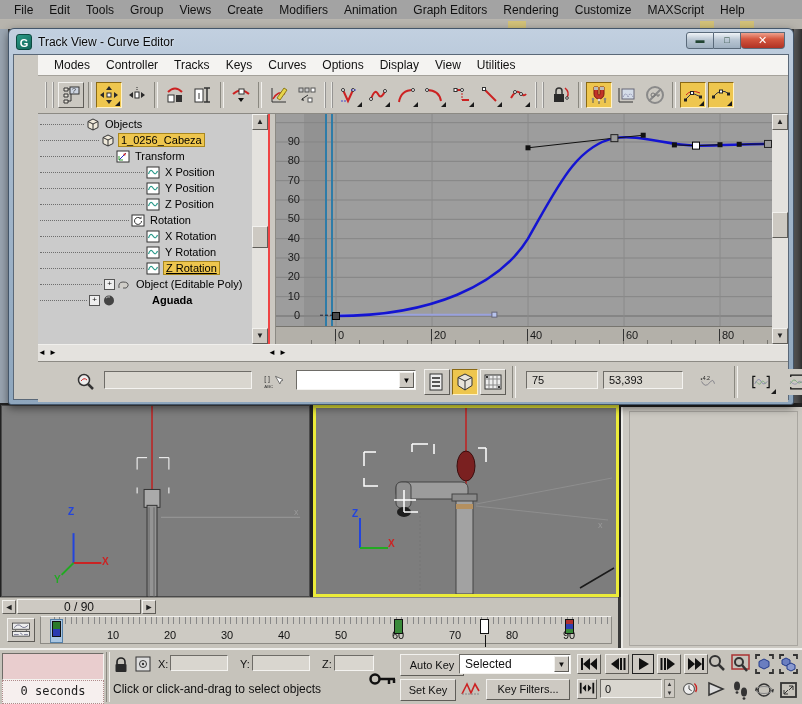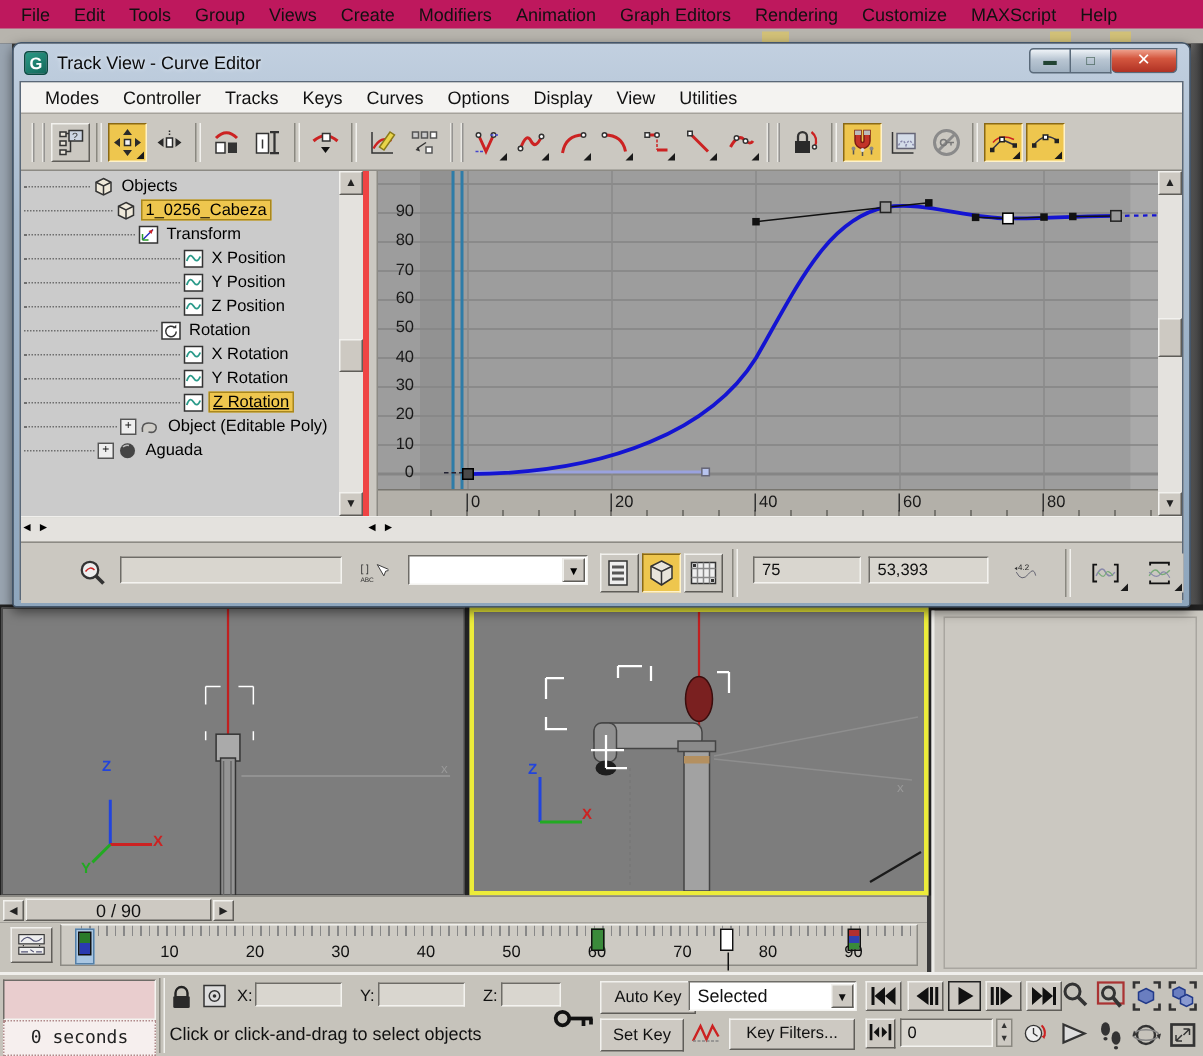--- a/index.html
+++ b/index.html
@@ -2,21 +2,21 @@
 <html><head>
 <meta charset="utf-8">
 <style>
   html,body{margin:0;padding:0;}
   body{width:802px;height:704px;position:relative;overflow:hidden;
        font-family:"Liberation Sans","DejaVu Sans",sans-serif;font-size:11px;
        background:#3a3a3a;-webkit-font-smoothing:none;}
   #screen{position:absolute;inset:0;}
 
   
-  #main-menubar{position:absolute;left:0;top:0;width:802px;height:20px;background:#be185d;
+  #main-menubar{position:absolute;left:0;top:0;width:802px;height:20px;background:#a3a3a3;
     border-bottom:1px solid #b9b6af;display:flex;align-items:center;padding-left:6px;box-sizing:border-box;}
   .menu-item{padding:2px 8px;color:#111;font-size:12px;white-space:nowrap;}
   #top-strip{position:absolute;left:0;top:20px;width:802px;height:9px;background:#b7b4ad;}
   .strip-frag{position:absolute;top:1px;height:7px;background:#d8c46a;opacity:.8;}
 
   
   #left-strip{position:absolute;left:0;top:29px;width:8px;height:376px;background:#9aa5b1;}
   #right-strip{position:absolute;left:794px;top:29px;width:8px;height:376px;background:linear-gradient(90deg,#6a6a6a,#2e2e2e);}
 
   
@@ -82,45 +82,45 @@
      color:#fff;font-weight:bold;font-size:11px;text-align:center;line-height:16px;margin-right:6px;
      border:1px solid #0c4a40;box-sizing:border-box;}
   #title-text{font-size:12px;color:#0a0a0a;text-shadow:0 0 3px #e8f0f8;}
   #win-buttons{position:absolute;right:8px;top:3px;display:flex;}
   .wbtn{height:17px;border:1px solid #5a6a7a;box-sizing:border-box;text-align:center;color:#243;
      background:linear-gradient(180deg,#f0f4f8,#b9c6d3 45%,#9fb0c0);font-size:9px;line-height:15px;}
   .wbtn.min{width:28px;border-radius:3px 0 0 3px;}
   .wbtn.max{width:27px;border-left:none;}
   .wbtn.close{width:44px;border-radius:0 0 4px 4px;border-left:none;color:#fff;
      background:linear-gradient(180deg,#efa28e,#d4573f 40%,#b03224);font-weight:bold;font-size:11px;}
-  #win-body{position:absolute;left:4px;right:4px;top:25px;bottom:4px;background:#cbc8c1;border:1px solid #5a6878;box-sizing:border-box;}
+  #win-body{position:absolute;left:4px;right:4px;top:25px;bottom:4px;background:#cbc8c1;border:1px solid #5a6878;box-sizing:border-box;padding-left:24px;}
 
   #ce-menubar{height:20px;background:#f4f3f1;border-bottom:1px solid #a5a29b;display:flex;align-items:center;padding-left:8px;}
   #ce-toolbar{height:37px;background:#cbc8c1;border-bottom:1px solid #8c8a84;display:flex;align-items:center;padding-left:4px;position:relative;}
   .grip{width:5px;height:26px;margin:0 3px;border-left:2px ridge #e9e8e4;border-right:2px ridge #e9e8e4;}
   .tb{position:relative;width:26px;height:26px;margin:0 1px;background:#cbc8c1;display:inline-flex;align-items:center;justify-content:center;}
   .tb.raised{border:1px solid;border-color:#f2f1ee #5f5d58 #5f5d58 #f2f1ee;box-sizing:border-box;}
   .tb.active{background:#eec64e;border:1px solid;border-color:#8a6914 #fff2c8 #fff2c8 #8a6914;box-sizing:border-box;}
   .tb svg{width:20px;height:20px;}
   .fly::after{content:'';position:absolute;right:1px;bottom:1px;
      border-left:5px solid transparent;border-bottom:5px solid #1a1a1a;}
   .sep{width:2px;height:26px;margin:0 3px;border-left:1px solid #8a8880;border-right:1px solid #f2f1ee;}
 
   #ce-content{position:relative;height:230px;display:flex;}
-  #tree-panel{width:232px;background:#cbcbcb;border-right:4px solid #ef4444;position:relative;box-sizing:border-box;overflow:hidden;}
+  #tree-panel{width:232px;background:#cbcbcb;border-right:2px solid #ef4444;position:relative;box-sizing:border-box;overflow:hidden;}
   #tree-list{position:absolute;left:2px;top:2px;right:17px;}
   .tree-row{height:16px;display:flex;align-items:center;white-space:nowrap;}
   .tree-ind{border-bottom:1px dotted #6e6e6e;height:1px;margin-right:2px;flex:none;}
   .tree-plus{width:9px;height:9px;border:1px solid #555;background:#eee;font-size:8px;line-height:8px;text-align:center;margin-right:2px;flex:none;color:#111;}
   .tree-ico{width:14px;height:13px;margin-right:3px;flex:none;}
   .tree-ico svg{width:14px;height:13px;}
   .tree-label{font-size:11px;color:#000;padding:0 2px;}
   .tree-label.hl{background:#eec64e;border:1px solid #a8871e;}
   .tree-label.ul{text-decoration:underline;}
-  .tree-label.bold{font-weight:normal;}
+  .tree-label.bold{font-weight:bold;margin-left:31px;}
 
   .scrollbar{position:absolute;background:#e4e2de;}
   .scrollbar .sb-btn{position:absolute;background:#cdc9c2;border:1px solid;border-color:#f2f1ee #5f5d58 #5f5d58 #f2f1ee;
      box-sizing:border-box;text-align:center;color:#222;}
   .scrollbar .sb-thumb{position:absolute;background:#cdc9c2;border:1px solid;border-color:#f2f1ee #5f5d58 #5f5d58 #f2f1ee;box-sizing:border-box;}
   #tree-vscroll{right:0;top:0;width:16px;height:100%;}
   #graph-vscroll{right:0;top:0;width:16px;height:100%;}
   .v .sb-btn{width:16px;height:16px;font-size:8px;line-height:14px;left:0;}
 
   #splitter{width:6px;background:#cbc8c1;border-right:1px solid #8c8a84;box-sizing:border-box;}

